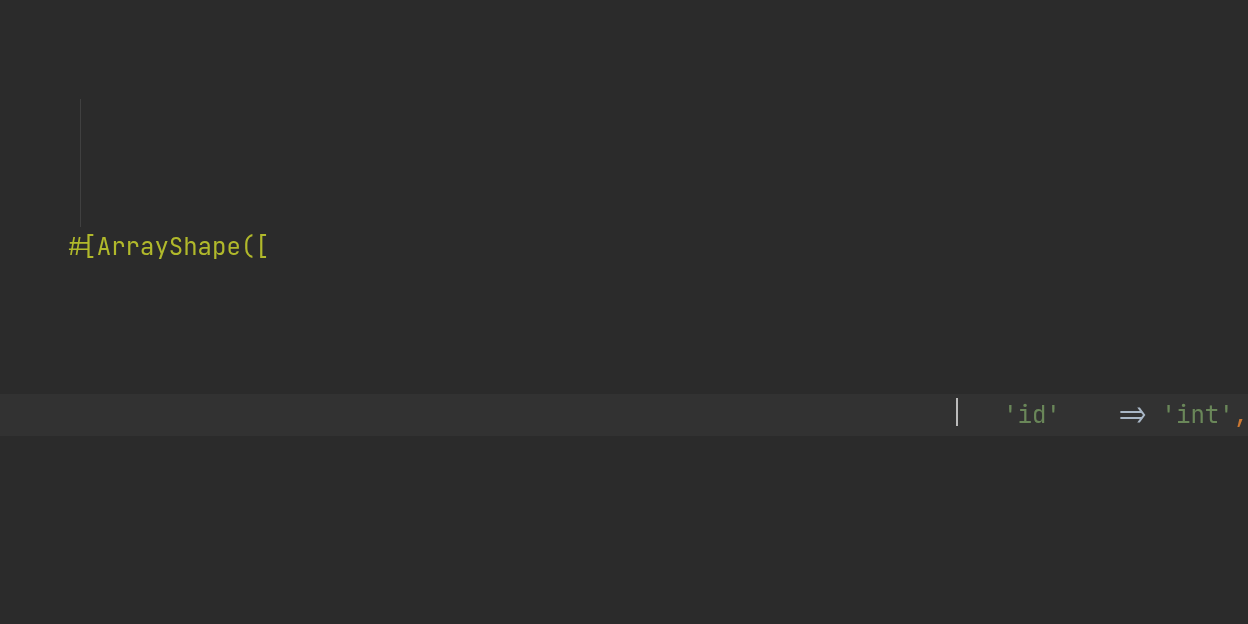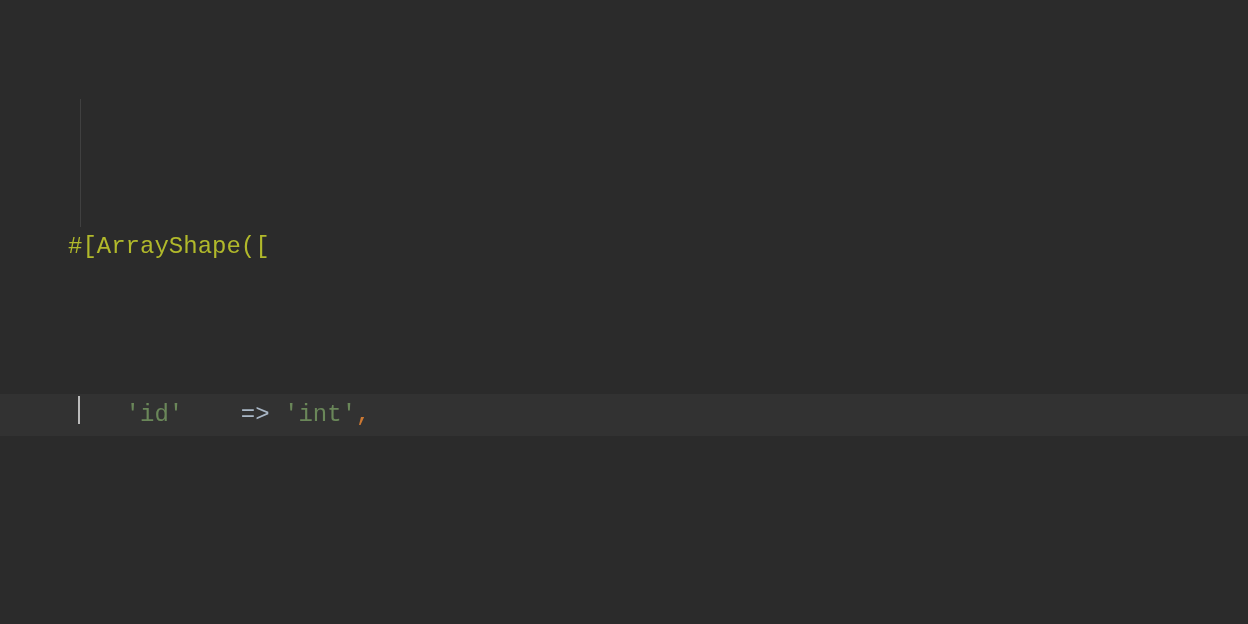--- a/index.html
+++ b/index.html
@@ -14,24 +14,24 @@
     font-size: 24px;
     line-height: 42px;
     color: #a9b7c6;
     white-space: pre;
     padding-top: 58px;
     position: relative;
   }
   .line {
     padding-left: 68px;
     position: relative;
-    font-family: Liberation Mono, monospace;
   }
   .line.highlight {
     background: #323232;
+    text-align: right;
   }
   .line.highlight::after {
     content: "";
     position: absolute;
     left: 0; right: 0; top: 0; bottom: 0;
     pointer-events: none;
   }
   .cursor {
     display: inline-block;
     width: 2px;

